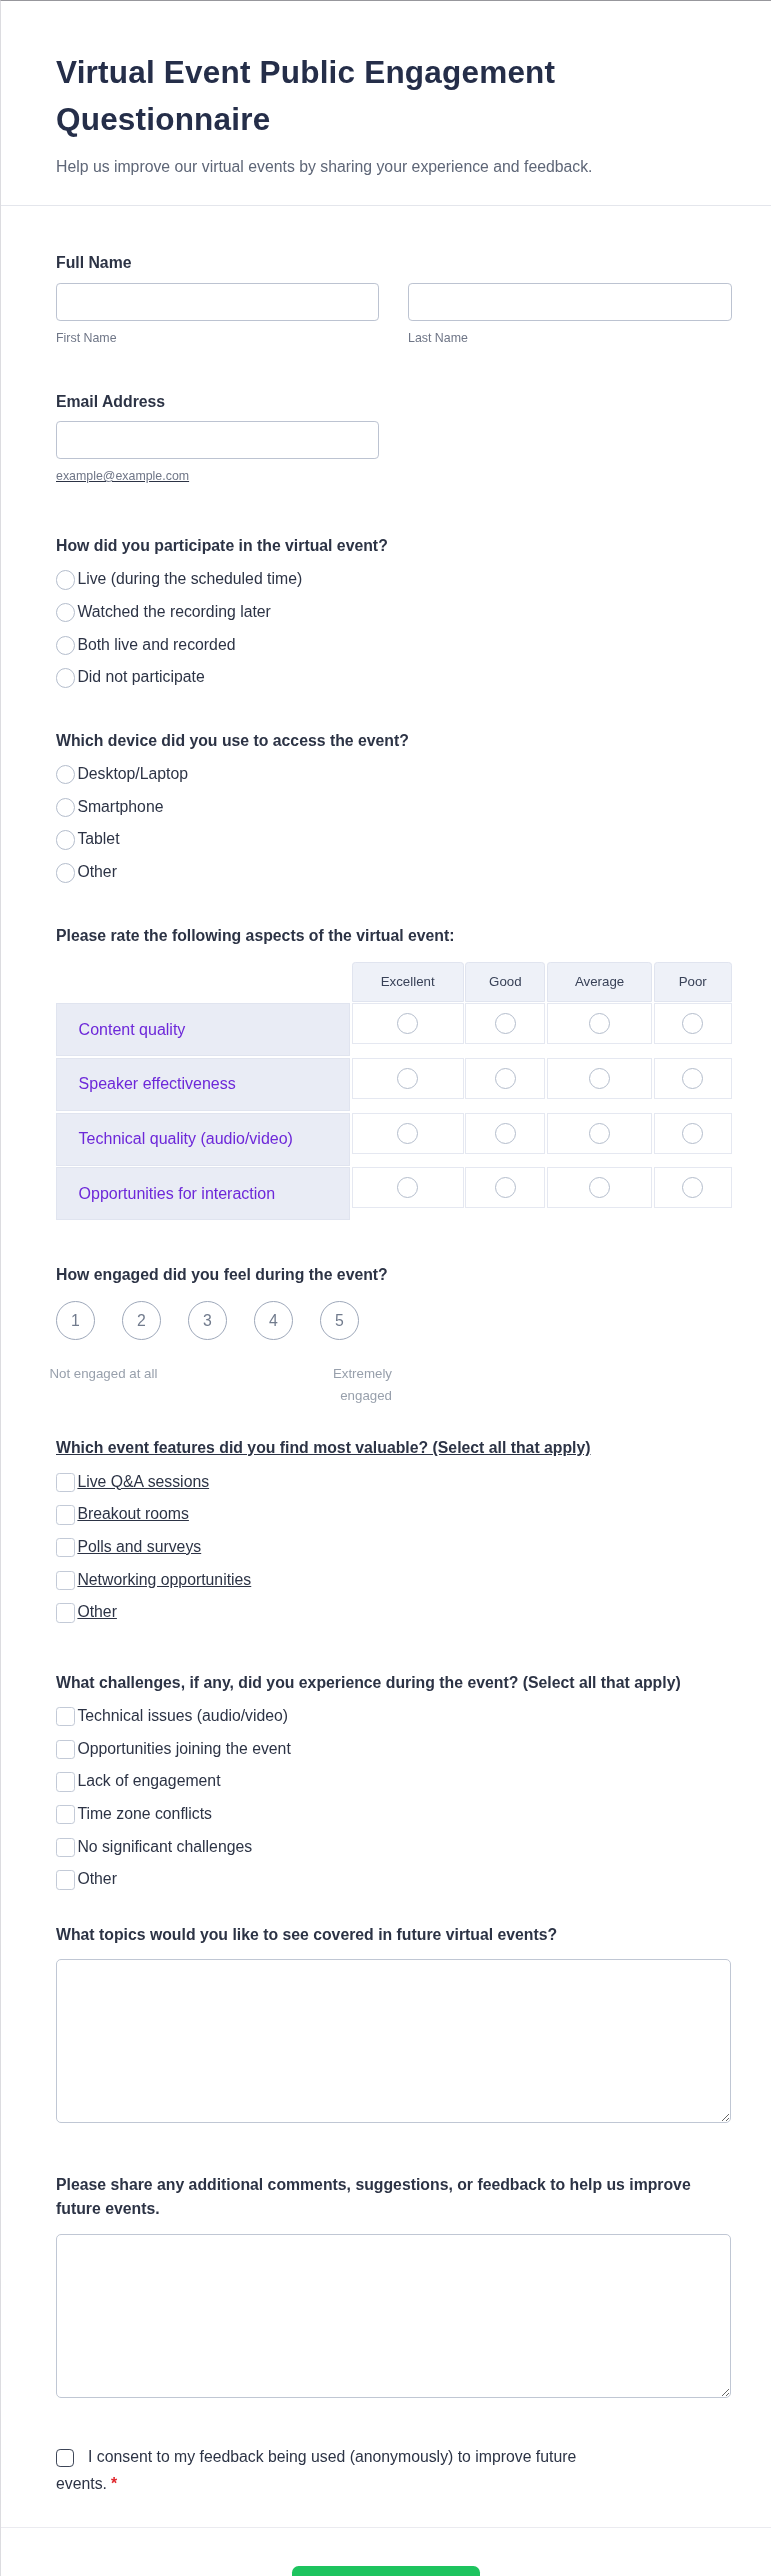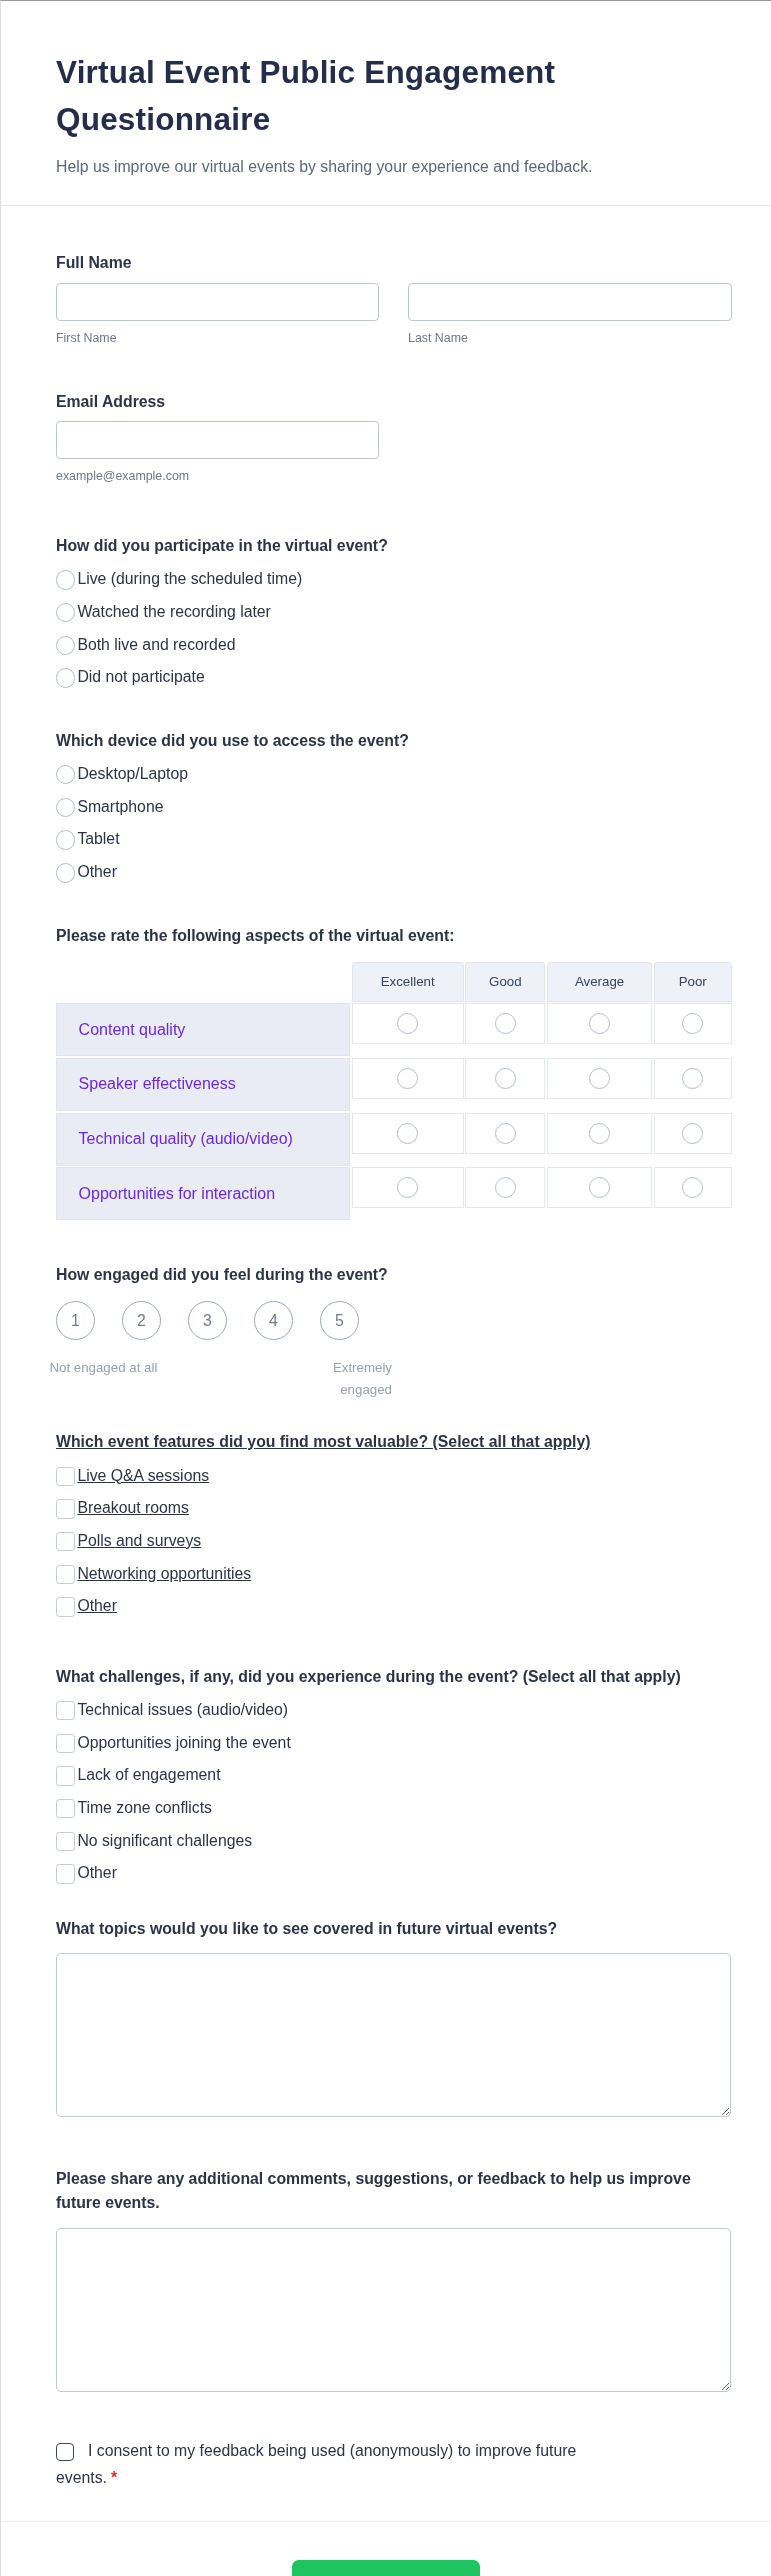--- a/index.html
+++ b/index.html
@@ -29,21 +29,21 @@
   .sub-label{font-size:12.4px;color:#6f7687;margin-top:10px;}
 
   
   .text-input{
     box-sizing:border-box;height:38px;width:100%;
     border:0.8px solid #bcc3d1;border-radius:4.1px;background:#fff;
     font-family:"Liberation Sans",sans-serif;font-size:15px;color:#2c3345;
     padding:0 10px;outline:none;
   }
   .name-grid{display:grid;grid-template-columns:323px 324px;column-gap:29px;margin-top:8.3px;}
-  .email-wrap{width:323px;margin-top:8.3px;}
+  .email-wrap{width:323px;margin-top:8.3px;text-decoration:underline;}
 
   .block-fullname{margin-top:45px;}
   .block-email{margin-top:45px;}
   .block-participation{margin-top:51px;}
   .block-device{margin-top:41px;}
   .block-rating{margin-top:41px;}
   .block-engaged{margin-top:43px;}
   .block-features{margin-top:30px;text-decoration:underline;}
   .block-challenges{margin-top:48px;}
   .block-topics{margin-top:33px;}
@@ -81,21 +81,21 @@
   }
   .matrix-radio{width:19px;height:19px;border-radius:50%;border:0.8px solid #b4bdcc;background:#fff;cursor:pointer;}
 
   
   .scale-row{display:flex;gap:27px;margin-top:15px;}
   .scale-circle{
     box-sizing:border-box;width:39px;height:39px;border-radius:50%;
     border:0.8px solid #9ea8ba;display:flex;align-items:center;justify-content:center;
     font-size:15.8px;color:#717b8d;cursor:pointer;background:#fff;
   }
-  .scale-captions{position:relative;height:43px;margin-top:17px;}
+  .scale-captions{position:relative;height:43px;margin-top:23px;}
   .scale-caption{font-size:13.3px;color:#98a0ac;line-height:1.65;}
   .caption-min{position:absolute;left:-6.6px;width:133px;text-align:left;}
   .caption-max{position:absolute;left:235px;width:101px;text-align:right;}
 
   
   .big-textarea{
     box-sizing:border-box;display:block;width:675px;height:164px;margin-top:13.3px;
     border:0.8px solid #c0c7d4;border-radius:5px;resize:both;
     font-family:"Liberation Sans",sans-serif;font-size:15px;color:#2c3345;padding:8.3px 10px;
     outline:none;

